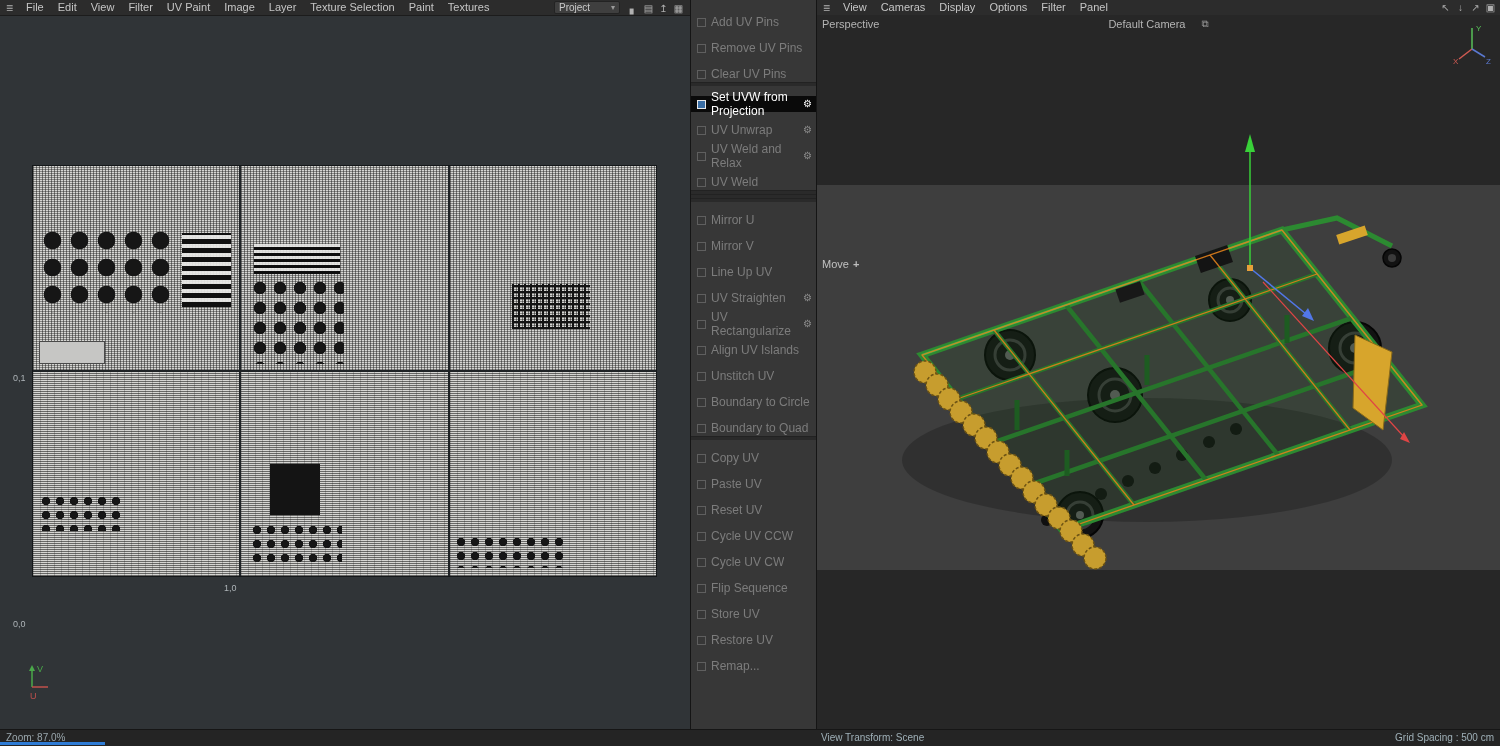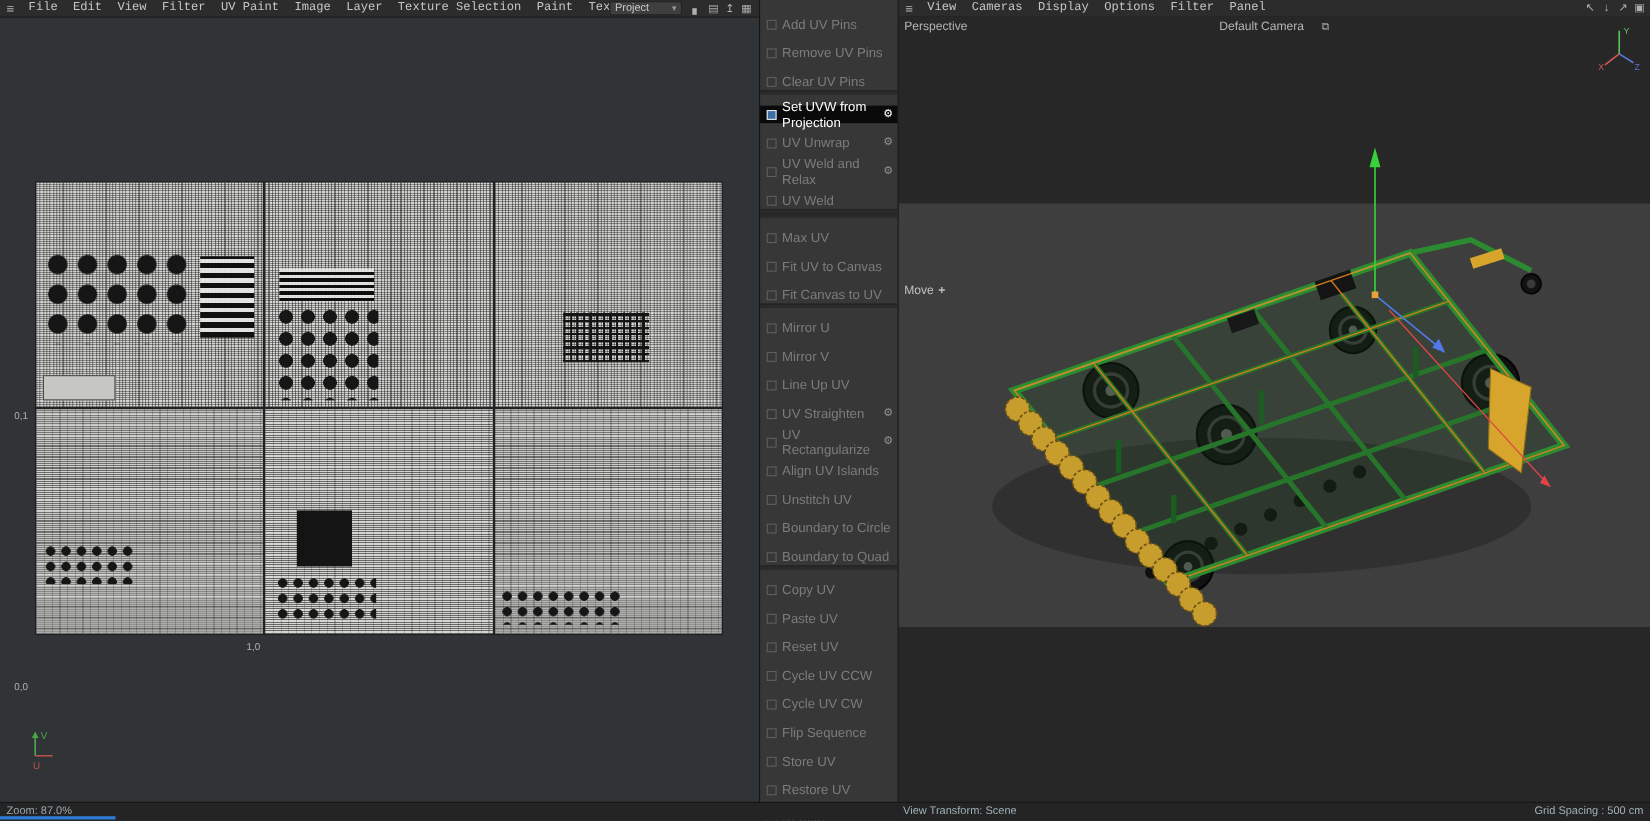--- a/index.html
+++ b/index.html
@@ -2,21 +2,21 @@
 <html><head>
 <meta charset="utf-8">
 <style>
   html,body{margin:0;padding:0;background:#1e1e1e;width:1500px;height:746px;overflow:hidden;
     font-family:"Liberation Sans",sans-serif;-webkit-font-smoothing:antialiased;}
   .app{position:absolute;inset:0;width:1500px;height:746px;background:#2c2c2c;}
 
   
   .topbar{position:absolute;left:0;top:0;height:15px;background:#2c2c2c;border-bottom:1px solid #1c1c1c;
     display:flex;align-items:center;color:#c6c6c6;font-size:11px;white-space:nowrap;}
-  .menu-item{padding:0 7px;line-height:15px;cursor:default;font-family:Liberation Mono, monospace;}
+  .menu-item{padding:0 7px;line-height:15px;cursor:default;}
   .hamburger{padding:0 6px;color:#b5b5b5;font-size:12px;}
   .tb-icon{width:15px;text-align:center;color:#b0b0b0;font-size:10px;line-height:15px;}
   .project-select{display:inline-flex;align-items:center;justify-content:space-between;width:56px;height:11px;
     background:#3f3f3f;border:1px solid #232323;border-radius:2px;padding:0 4px;margin-right:6px;
     font-size:10px;color:#c9c9c9;}
   .project-select .caret{font-size:8px;color:#9a9a9a;}
 
   
   .left-col{position:absolute;left:0;top:0;width:690px;height:746px;background:#303437;}
   .panel-tab{position:absolute;left:0;top:15px;width:100%;height:15px;background:#34383b;
@@ -209,39 +209,20 @@
   </div>
 
   <div class="cmd-item disabled">
     <span class="cmd-icon"></span>
     <span class="cmd-label">UV Weld</span>
 
   </div>
 </div>
     <div class="cmd-gap"></div>
     <div class="cmd-gap"></div>
-    <div>
-  <div class="cmd-item disabled">
-    <span class="cmd-icon"></span>
-    <span class="cmd-label">Max UV</span>
-
-  </div>
-
-  <div class="cmd-item disabled">
-    <span class="cmd-icon"></span>
-    <span class="cmd-label">Fit UV to Canvas</span>
-
-  </div>
-
-  <div class="cmd-item disabled">
-    <span class="cmd-icon"></span>
-    <span class="cmd-label">Fit Canvas to UV</span>
-
-  </div>
-</div>
     <div class="cmd-gap"></div>
     <div>
   <div class="cmd-item disabled">
     <span class="cmd-icon"></span>
     <span class="cmd-label">Mirror U</span>
 
   </div>
 
   <div class="cmd-item disabled">
     <span class="cmd-icon"></span>

